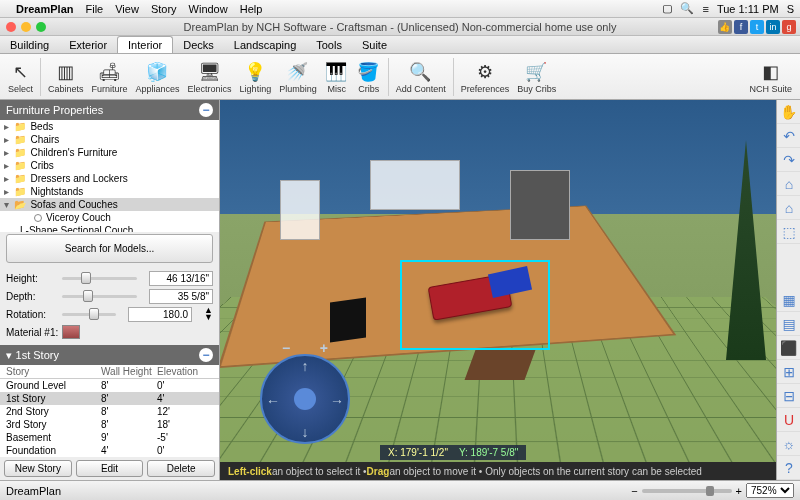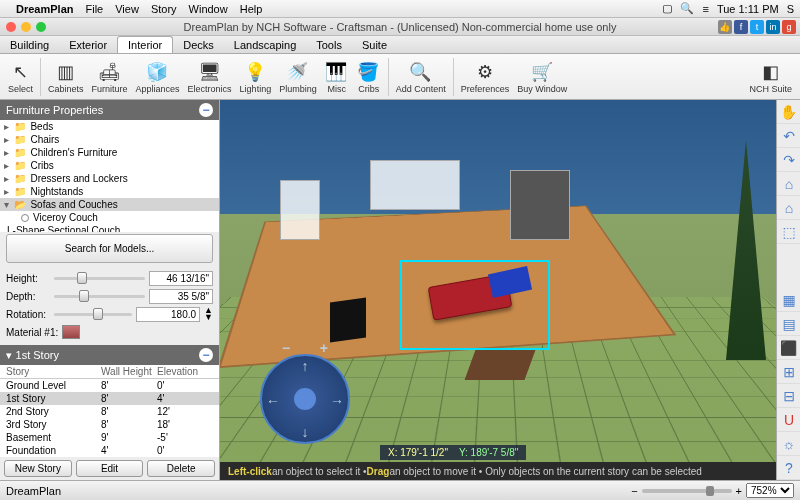--- a/index.html
+++ b/index.html
@@ -32,26 +32,26 @@
 .content { display: flex; height: 380px; justify-content: space-between; }
 
 .sidebar { width: 220px; background: #ededed; border-right: 1px solid #aaa; display: flex; flex-direction: column; overflow: hidden; }
 .panel-header { background: #6a6a6a; color: #fff; padding: 3px 6px; display: flex; align-items: center; font-size: 11px; }
 .panel-header .minus { margin-left: auto; width: 14px; height: 14px; border-radius: 50%; background: #fff; color: #4a7ec9; display: flex; align-items: center; justify-content: center; font-weight: bold; font-size: 12px; }
 .tree { overflow-y: auto; background: #fff; font-size: 10px; max-height: 132px; }
 .tree-item { display: flex; align-items: center; padding: 1px 4px; cursor: pointer; }
 .tree-item .arrow { width: 10px; color: #666; }
 .tree-item .folder { color: #d8a54a; margin-right: 4px; }
 .tree-item .ring { width: 8px; height: 8px; border: 1px solid #888; border-radius:50%; margin-right: 4px; margin-left:14px; }
-.tree-item.indent { padding-left: 7px; }
+.tree-item.indent { padding-left: 20px; }
 .tree-item.sel { background: #d4d4d4; }
 .search-btn { margin: 2px 6px; padding: 8px; text-align: center; background: linear-gradient(#fff,#e4e4e4); border: 1px solid #aaa; border-radius: 3px; font-size: 10px; cursor: pointer; }
 
 .sliders { padding: 4px 6px; font-size: 10px; }
-.slider-row { display: flex; align-items: center; height: 18px; gap: 4px; }
+.slider-row { display: flex; align-items: center; height: 18px; gap: 12px; }
 .slider-row label { width: 44px; }
 .slider-row .track { flex: 1; height: 12px; position: relative; }
 .slider-row .track::before { content:""; position:absolute; left:0; right:0; top:5px; height:3px; background:#ccc; border-radius:2px; }
 .slider-row .thumb { position:absolute; top:0; width:10px; height:12px; background:linear-gradient(#fff,#ccc); border:1px solid #888; border-radius:2px; }
 .slider-row .val { width: 64px; background: #fff; border: 1px solid #aaa; padding: 1px 3px; text-align: right; }
 .mat-row { display: flex; align-items: center; gap: 4px; padding: 2px 0; }
 .swatch { width: 18px; height: 14px; border: 1px solid #888; background: linear-gradient(#c77,#944); }
 
 .story-table { background: #fff; font-size: 10px; }
 .story-table .hdr, .story-table .row { display: grid; grid-template-columns: 1fr 56px 56px; padding: 1px 6px; }
@@ -179,21 +179,21 @@
       <div class="glyph">🔍</div>
       <span>Add Content</span>
     </div>
   <div class="sep"></div>
   <div class="tool">
       <div class="glyph">⚙</div>
       <span>Preferences</span>
     </div>
   <div class="tool">
       <div class="glyph">🛒</div>
-      <span>Buy Window</span>
+      <span>Buy Cribs</span>
     </div>
   <div class="spacer"></div>
   <div class="tool">
       <div class="glyph">◧</div>
       <span>NCH Suite</span>
     </div>
 </div>
 
 <div class="content">
 

